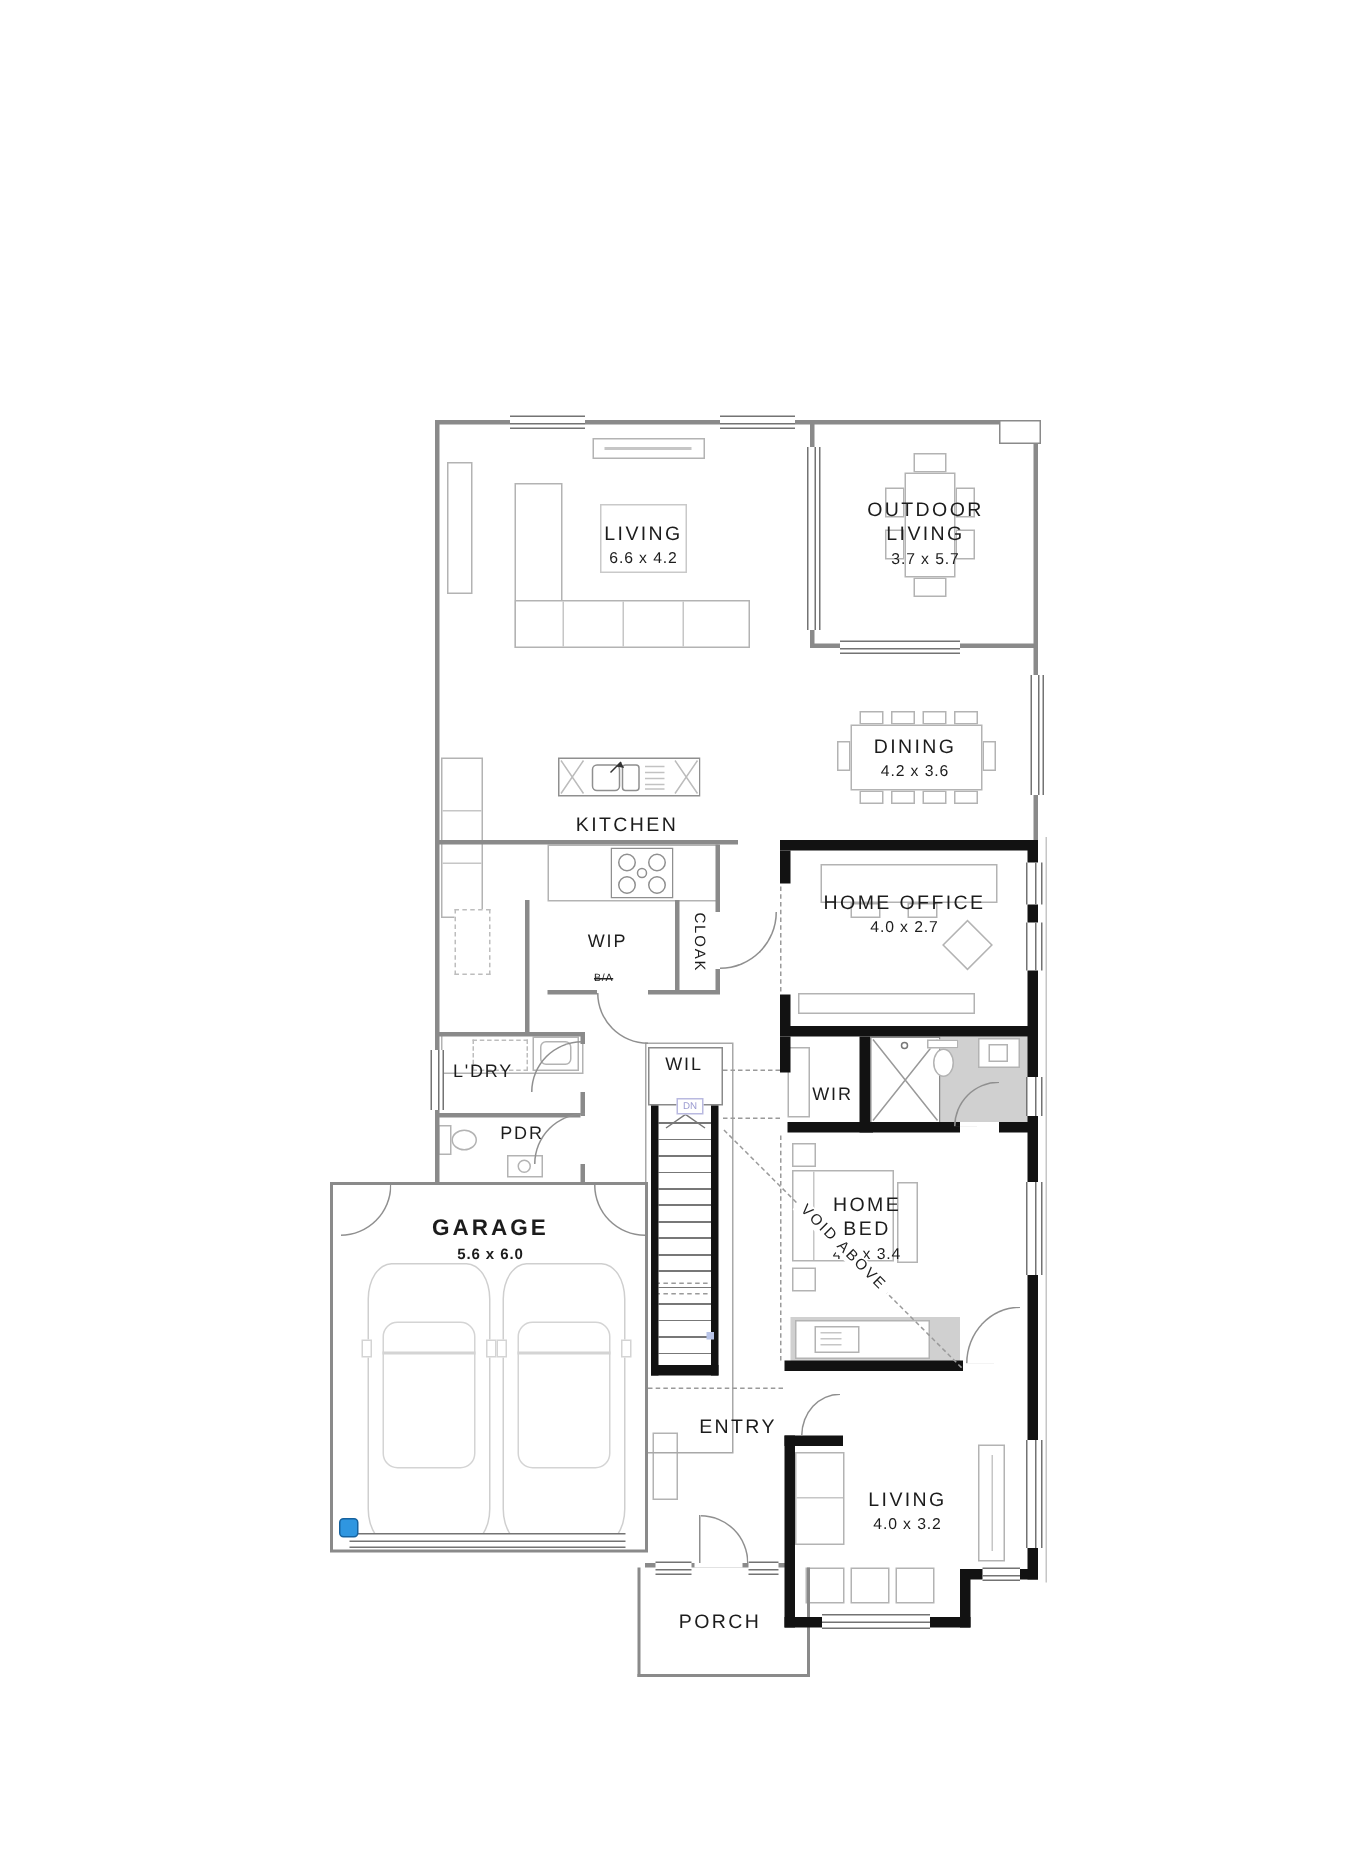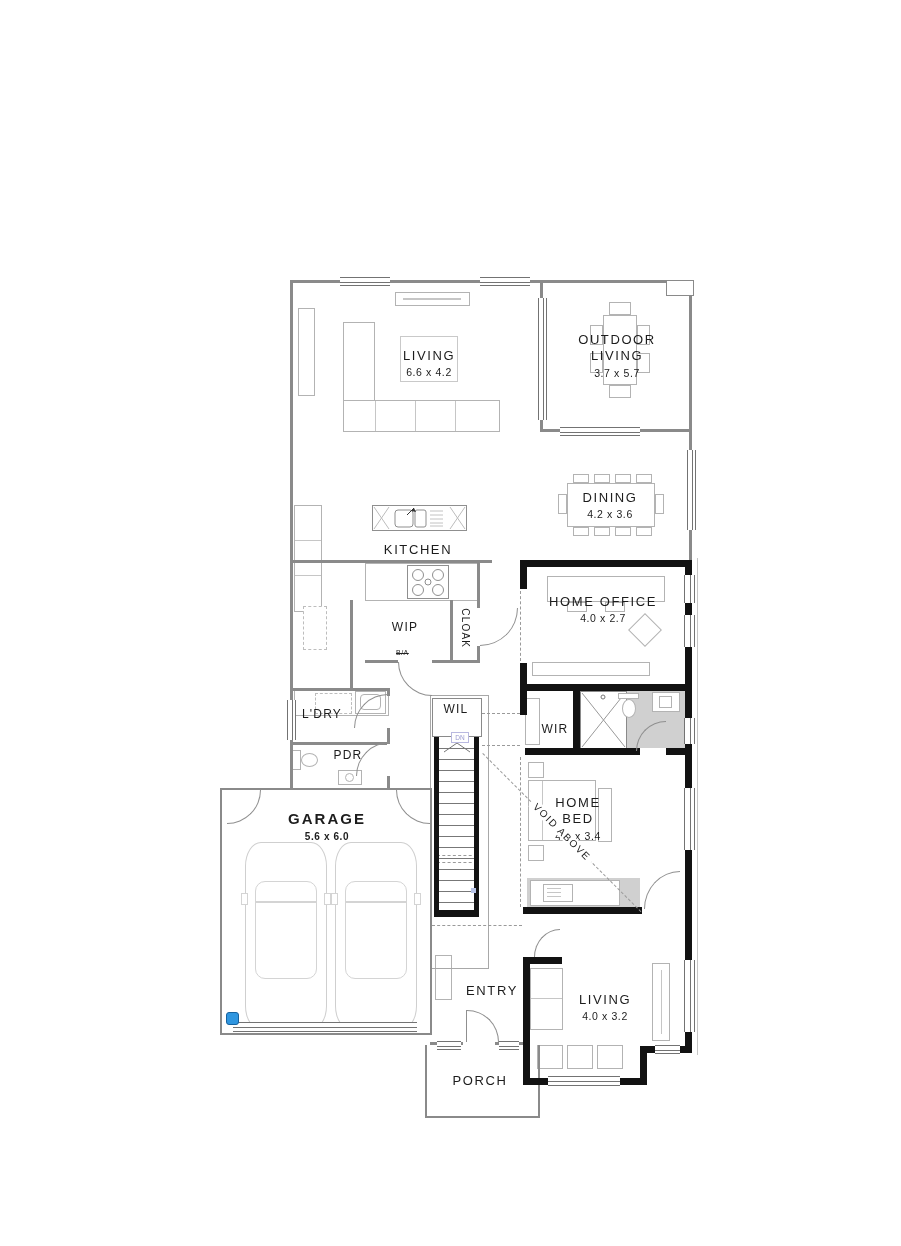--- a/index.html
+++ b/index.html
@@ -306,21 +306,21 @@
     <div class="rname">WIR</div>
   </div>
   <div class="rlabel wrap" style="left:363px;top:525px;width:64px;">
     <div class="rname">HOME BED</div>
     <div class="rdims">4.1 x 3.4</div>
   </div>
   <div class="rlabel garage-lab" style="left:112px;top:540px;">
     <div class="rname">GARAGE</div>
     <div class="rdims">5.6 x 6.0</div>
   </div>
-  <div class="rlabel" style="left:277px;top:713px;">
+  <div class="rlabel" style="left:277px;top:673px;">
     <div class="rname">ENTRY</div>
   </div>
   <div class="rlabel" style="left:390px;top:722px;">
     <div class="rname">LIVING</div>
     <div class="rdims">4.0 x 3.2</div>
   </div>
   <div class="rlabel" style="left:265px;top:803px;">
     <div class="rname">PORCH</div>
   </div>
 

